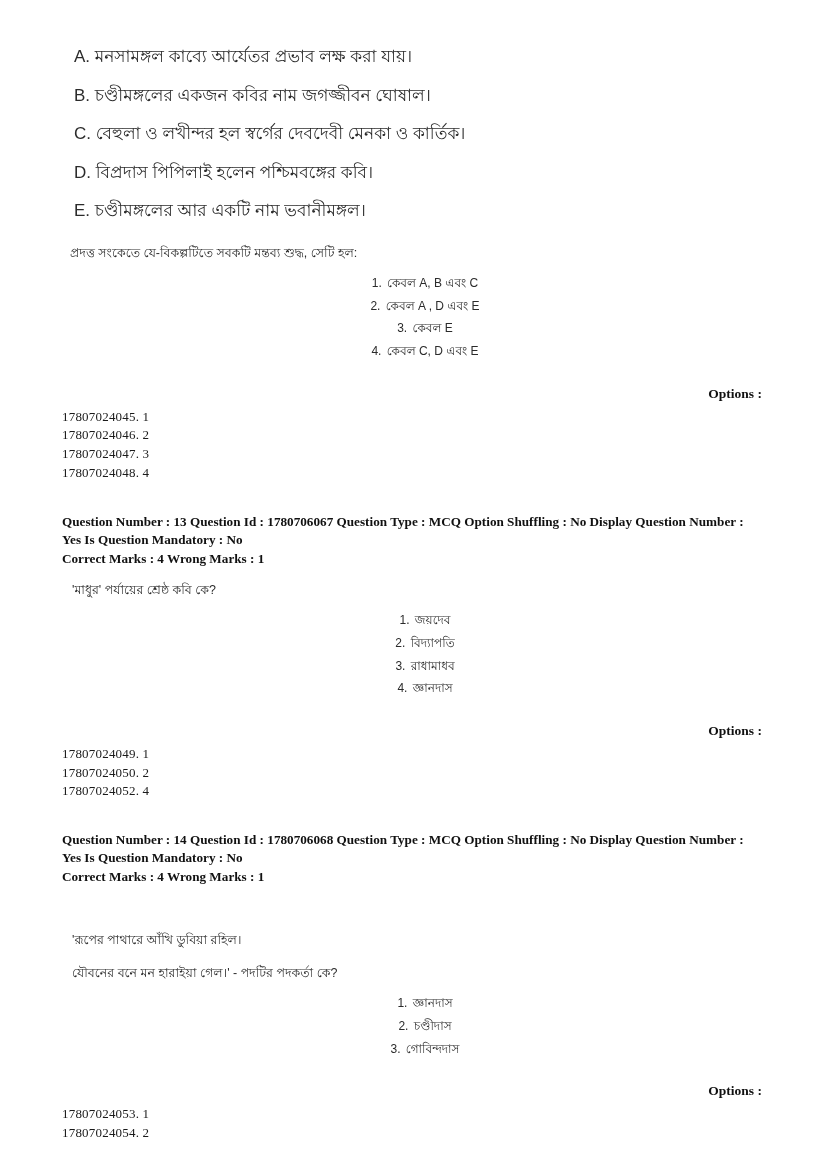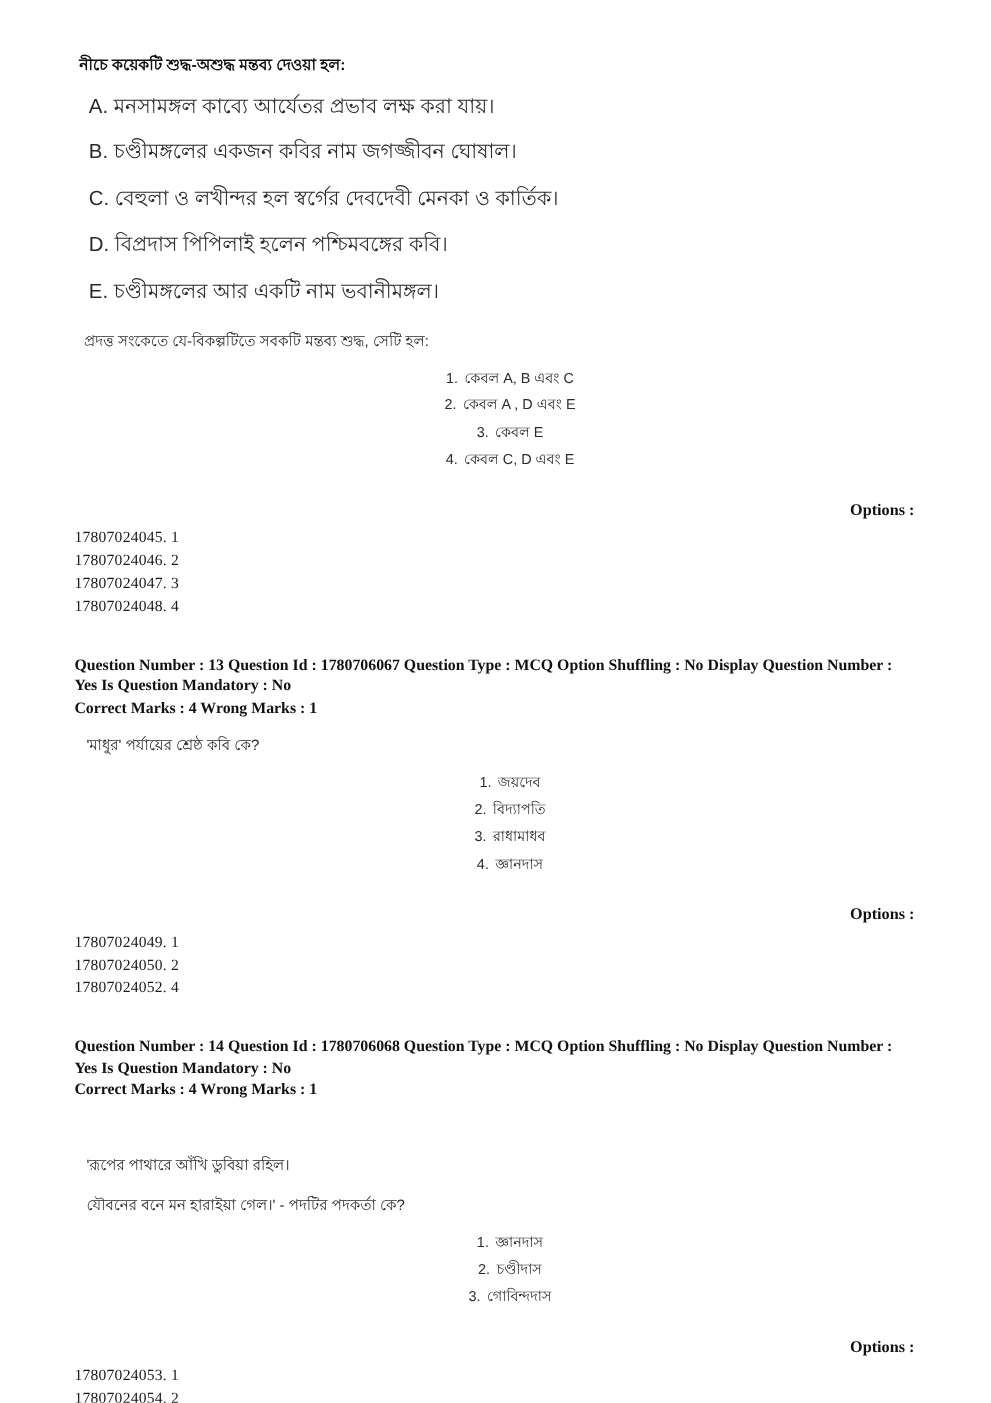--- a/index.html
+++ b/index.html
@@ -108,21 +108,20 @@
   }
   .spacer-md { height: 22px; }
 </style>
 </head>
 <body>
 
 <div class="page">
   <div class="content">
 
     <div>
-      <div class="bn bn-head">নীচে কয়েকটি শুদ্ধ-অশুদ্ধ মন্তব্য দেওয়া হল:</div>
 
       <div class="bn bn-item">A. মনসামঙ্গল কাব্যে আর্যেতর প্রভাব লক্ষ করা যায়।</div>
       <div class="bn bn-item">B. চণ্ডীমঙ্গলের একজন কবির নাম জগজ্জীবন ঘোষাল।</div>
       <div class="bn bn-item">C. বেহুলা ও লখীন্দর হল স্বর্গের দেবদেবী মেনকা ও কার্তিক।</div>
       <div class="bn bn-item">D. বিপ্রদাস পিপিলাই হলেন পশ্চিমবঙ্গের কবি।</div>
       <div class="bn bn-item">E. চণ্ডীমঙ্গলের আর একটি নাম ভবানীমঙ্গল।</div>
 
       <div class="bn bn-lead">প্রদত্ত সংকেতে যে-বিকল্পটিতে সবকটি মন্তব্য শুদ্ধ, সেটি হল:</div>
 
       <ol class="choices">

